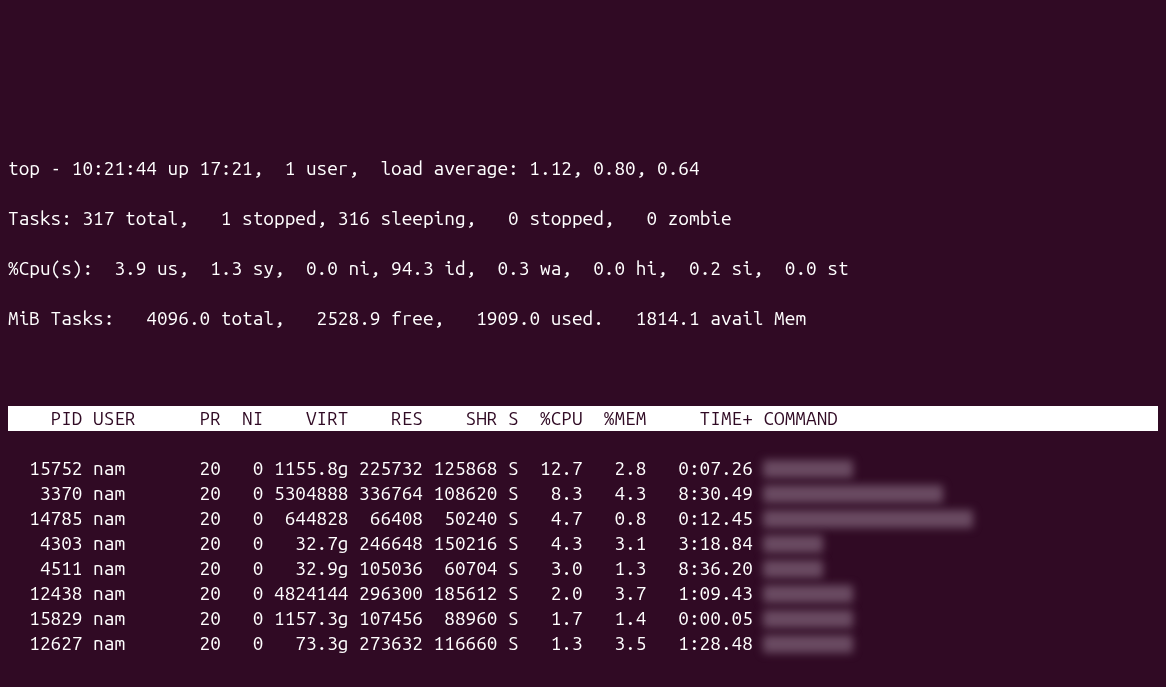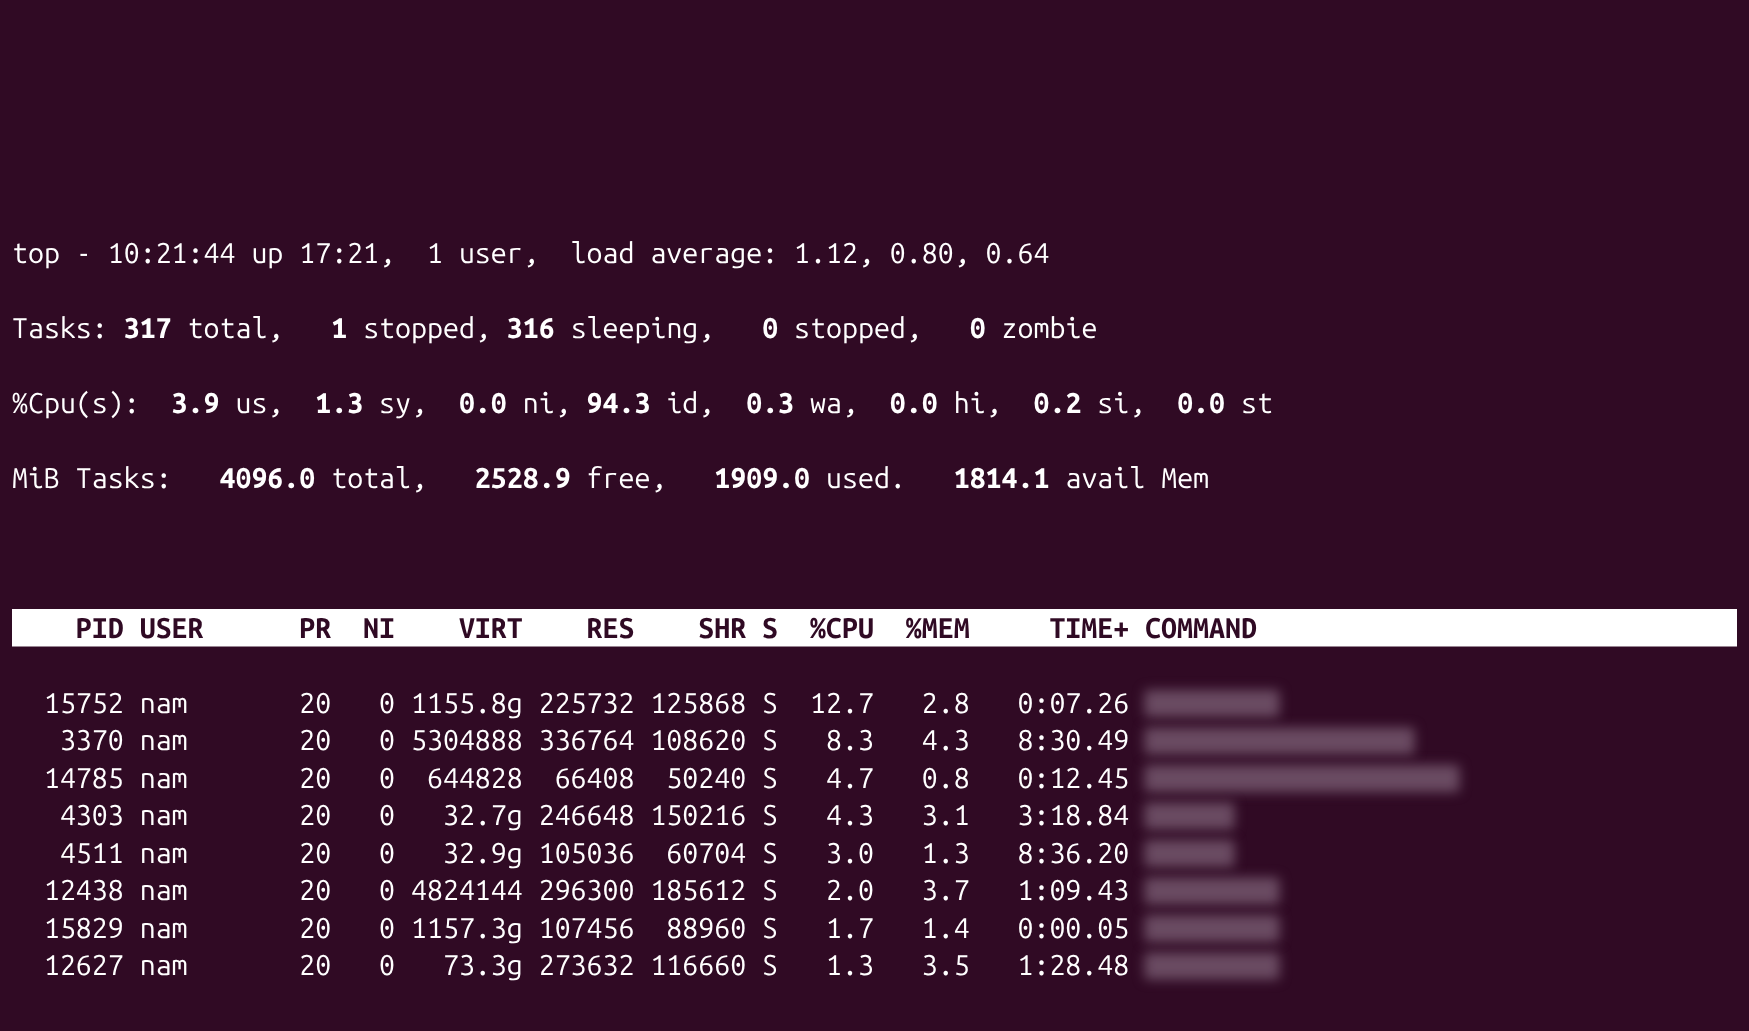--- a/index.html
+++ b/index.html
@@ -11,25 +11,25 @@
     font-size: 19px;
     line-height: 25px;
     width: 1166px;
     height: 687px;
     overflow: hidden;
     white-space: pre;
   }
   .term {
     padding: 6px 8px 0 8px;
   }
-  .b { font-weight: bold; }
+  .b { font-weight: normal; }
   .hdr {
     background: #ffffff;
     color: #300a24;
-    font-weight: bold;
+    font-weight: normal;
     display: inline-block;
     width: 100%;
   }
   .row { display: block; }
   .blur {
     display: inline-block;
     vertical-align: -3px;
     height: 18px;
     background: #6a4b62;
     filter: blur(4px);

